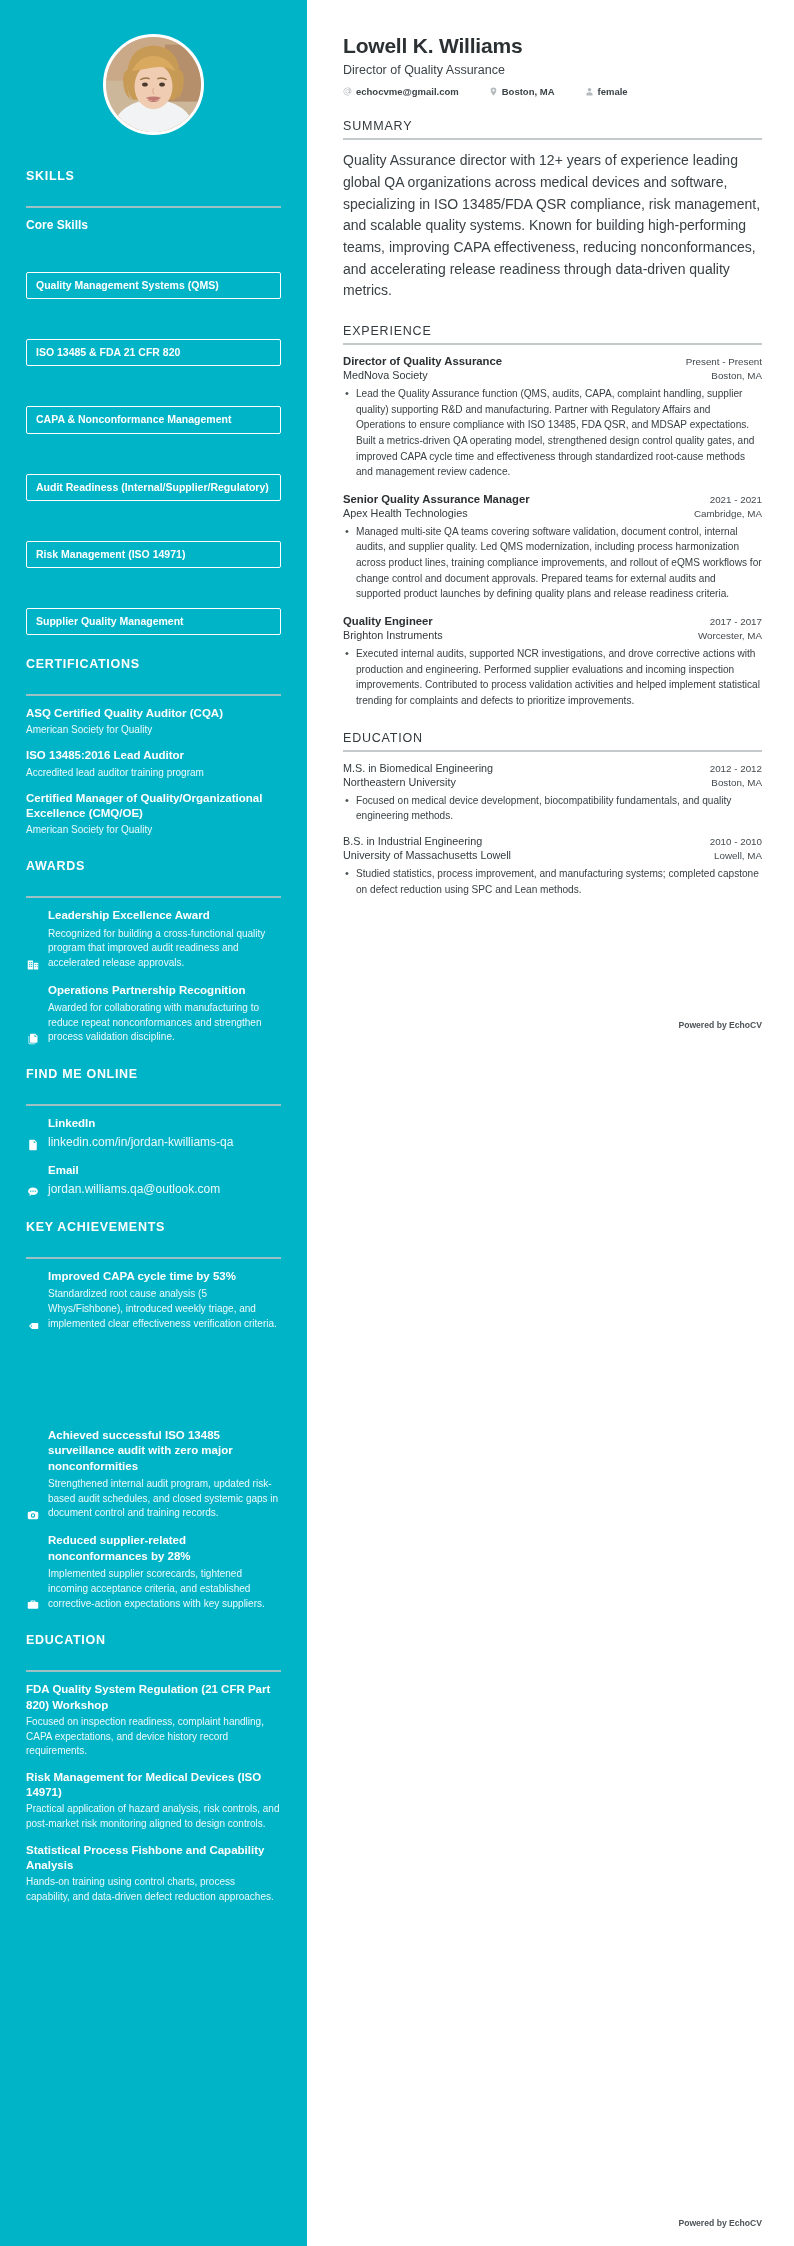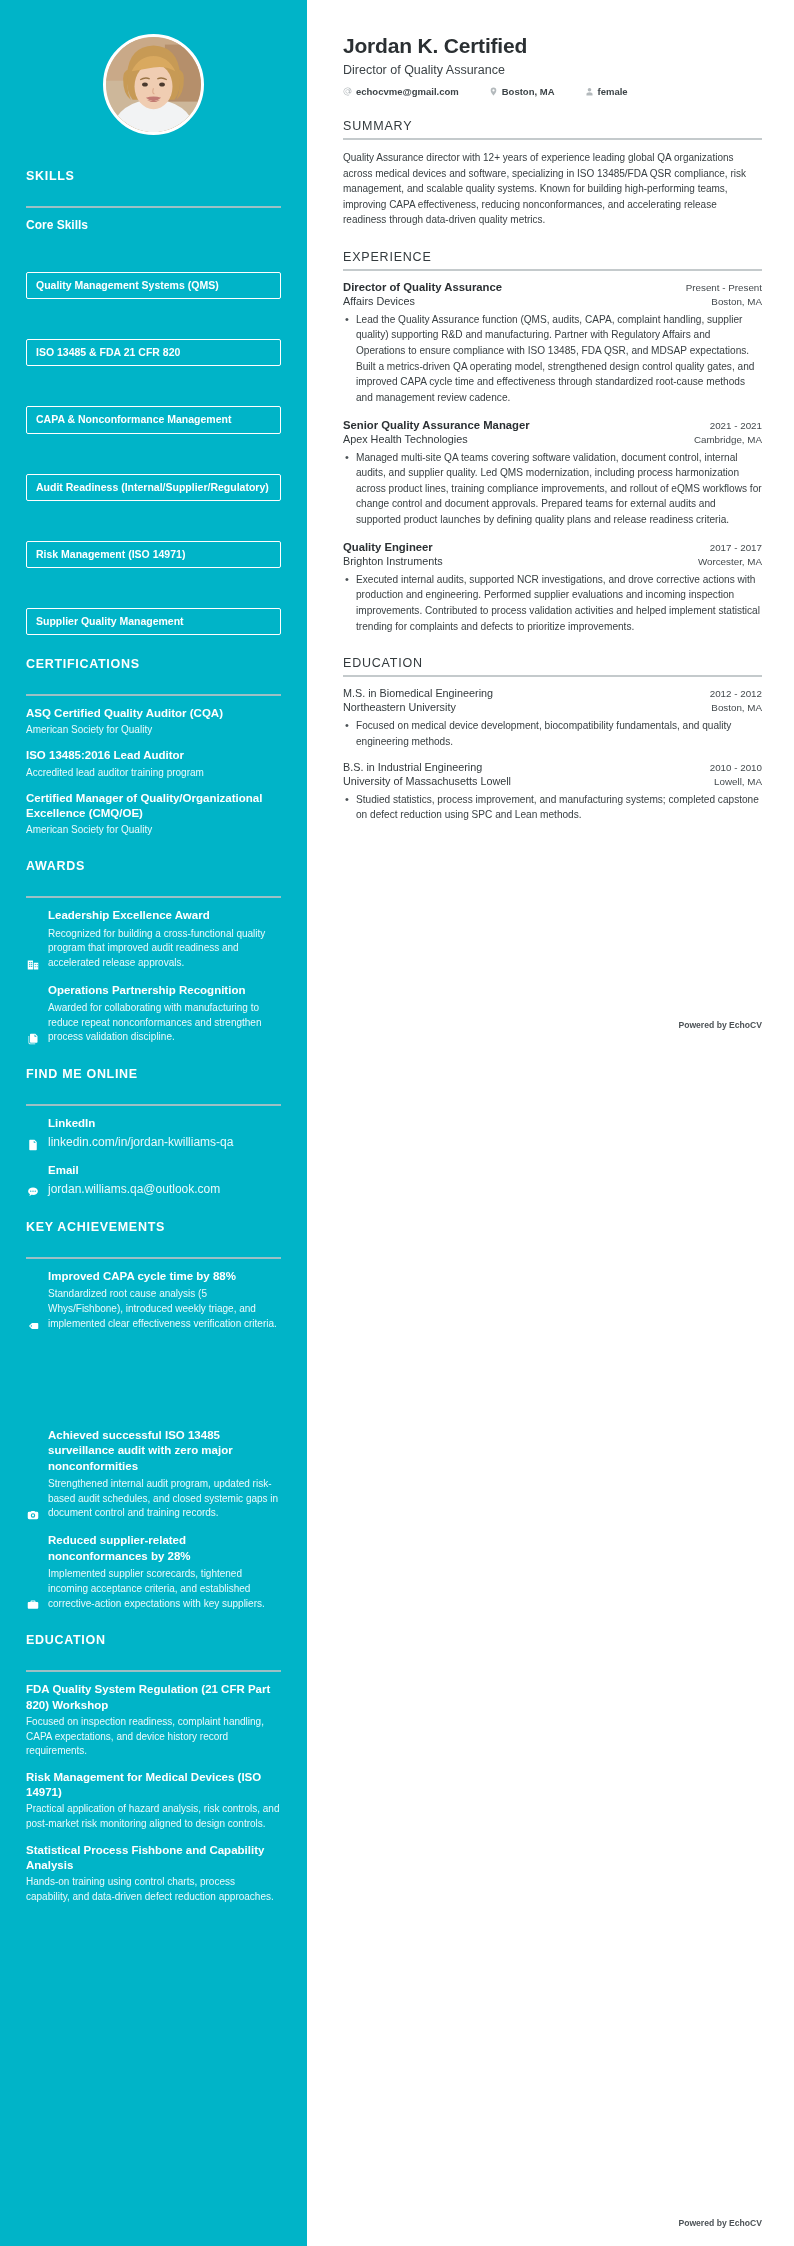--- a/index.html
+++ b/index.html
@@ -183,21 +183,21 @@
     letter-spacing: 0.8px;
     color: #333a3d;
     padding-bottom: 5px;
   }
   .main-rule {
     height: 2px;
     background: #c4cacc;
     margin-bottom: 10px;
   }
   .summary-text {
-    font-size: 10px;
+    font-size: 14px;
     line-height: 1.55;
     color: #3a4144;
   }
 
   .job { margin-bottom: 13px; }
   .job-top {
     display: flex;
     justify-content: space-between;
     align-items: baseline;
     gap: 10px;
@@ -383,21 +383,21 @@
       <div class="side-head">KEY ACHIEVEMENTS</div>
       <div class="side-rule"></div>
 
       <div class="icon-row ach-gap-1">
         <span class="irow-ico">
           <svg viewBox="0 0 16 16">
               <path d="M14 4H7.2a1.3 1.3 0 0 0-.95.42L2.6 8l3.65 3.58c.25.27.6.42.95.42H14a1 1 0 0 0 1-1V5a1 1 0 0 0-1-1zm-8.1 5.3L4.6 8l1.3-1.3.75.75L5.9 8.2l.75.75-.75.35z"></path>
             </svg>
         </span>
         <div class="irow-body">
-          <div class="irow-title">Improved CAPA cycle time by 88%</div>
+          <div class="irow-title">Improved CAPA cycle time by 53%</div>
           <div class="irow-desc">Standardized root cause analysis (5 Whys/Fishbone), introduced weekly triage, and implemented clear effectiveness verification criteria.</div>
         </div>
       </div>
 
       <div class="icon-row">
         <span class="irow-ico">
           <svg viewBox="0 0 16 16">
               <path d="M6 2.5l-.8 1.3H2.8A1.8 1.8 0 0 0 1 5.6v6.1a1.8 1.8 0 0 0 1.8 1.8h10.4a1.8 1.8 0 0 0 1.8-1.8V5.6a1.8 1.8 0 0 0-1.8-1.8h-2.4L10 2.5H6zm2 3.2a2.9 2.9 0 1 1 0 5.8 2.9 2.9 0 0 1 0-5.8zm0 1.4a1.5 1.5 0 1 0 0 3 1.5 1.5 0 0 0 0-3z"></path>
             </svg>
         </span>
@@ -435,21 +435,21 @@
         <div class="train-title">Statistical Process Fishbone and Capability Analysis</div>
         <div class="train-desc">Hands-on training using control charts, process capability, and data-driven defect reduction approaches.</div>
       </div>
     </section>
 
   </aside>
 
   <main class="main">
 
     <header>
-      <div class="name">Jordan K. Certified</div>
+      <div class="name">Lowell K. Williams</div>
       <div class="role">Director of Quality Assurance</div>
       <div class="contact-line">
         <span class="contact-item">
           <svg viewBox="0 0 16 16">
               <path d="M8 1a7 7 0 1 0 3.4 13.1l-.5-.9A6 6 0 1 1 14 8c0 1.2-.4 1.9-1.1 1.9-.6 0-.9-.4-.9-1.2V4.6h-1v.9A2.9 2.9 0 0 0 8 4.3a3.6 3.6 0 0 0 0 7.2 3 3 0 0 0 2.3-1.1c.3.7 1 1.1 1.8 1.1C13.6 11.5 15 10.3 15 8a7 7 0 0 0-7-7zm0 4.3a2.6 2.6 0 1 1 0 5.2 2.6 2.6 0 0 1 0-5.2z"></path>
             </svg>
           <span>echocvme@gmail.com</span>
         </span>
         <span class="contact-item">
           <svg viewBox="0 0 16 16">
@@ -475,21 +475,21 @@
     <section class="main-section">
       <div class="main-head">EXPERIENCE</div>
       <div class="main-rule"></div>
 
       <div class="job">
         <div class="job-top">
           <span class="job-title">Director of Quality Assurance</span>
           <span class="job-dates">Present  -  Present</span>
         </div>
         <div class="job-sub">
-          <span class="job-org">Affairs Devices</span>
+          <span class="job-org">MedNova Society</span>
           <span class="job-loc">Boston, MA</span>
         </div>
         <ul class="bullets">
           <li>Lead the Quality Assurance function (QMS, audits, CAPA, complaint handling, supplier quality) supporting R&amp;D and manufacturing. Partner with Regulatory Affairs and Operations to ensure compliance with ISO 13485, FDA QSR, and MDSAP expectations. Built a metrics-driven QA operating model, strengthened design control quality gates, and improved CAPA cycle time and effectiveness through standardized root-cause methods and management review cadence.</li>
         </ul>
       </div>
 
       <div class="job">
         <div class="job-top">
           <span class="job-title">Senior Quality Assurance Manager</span>

